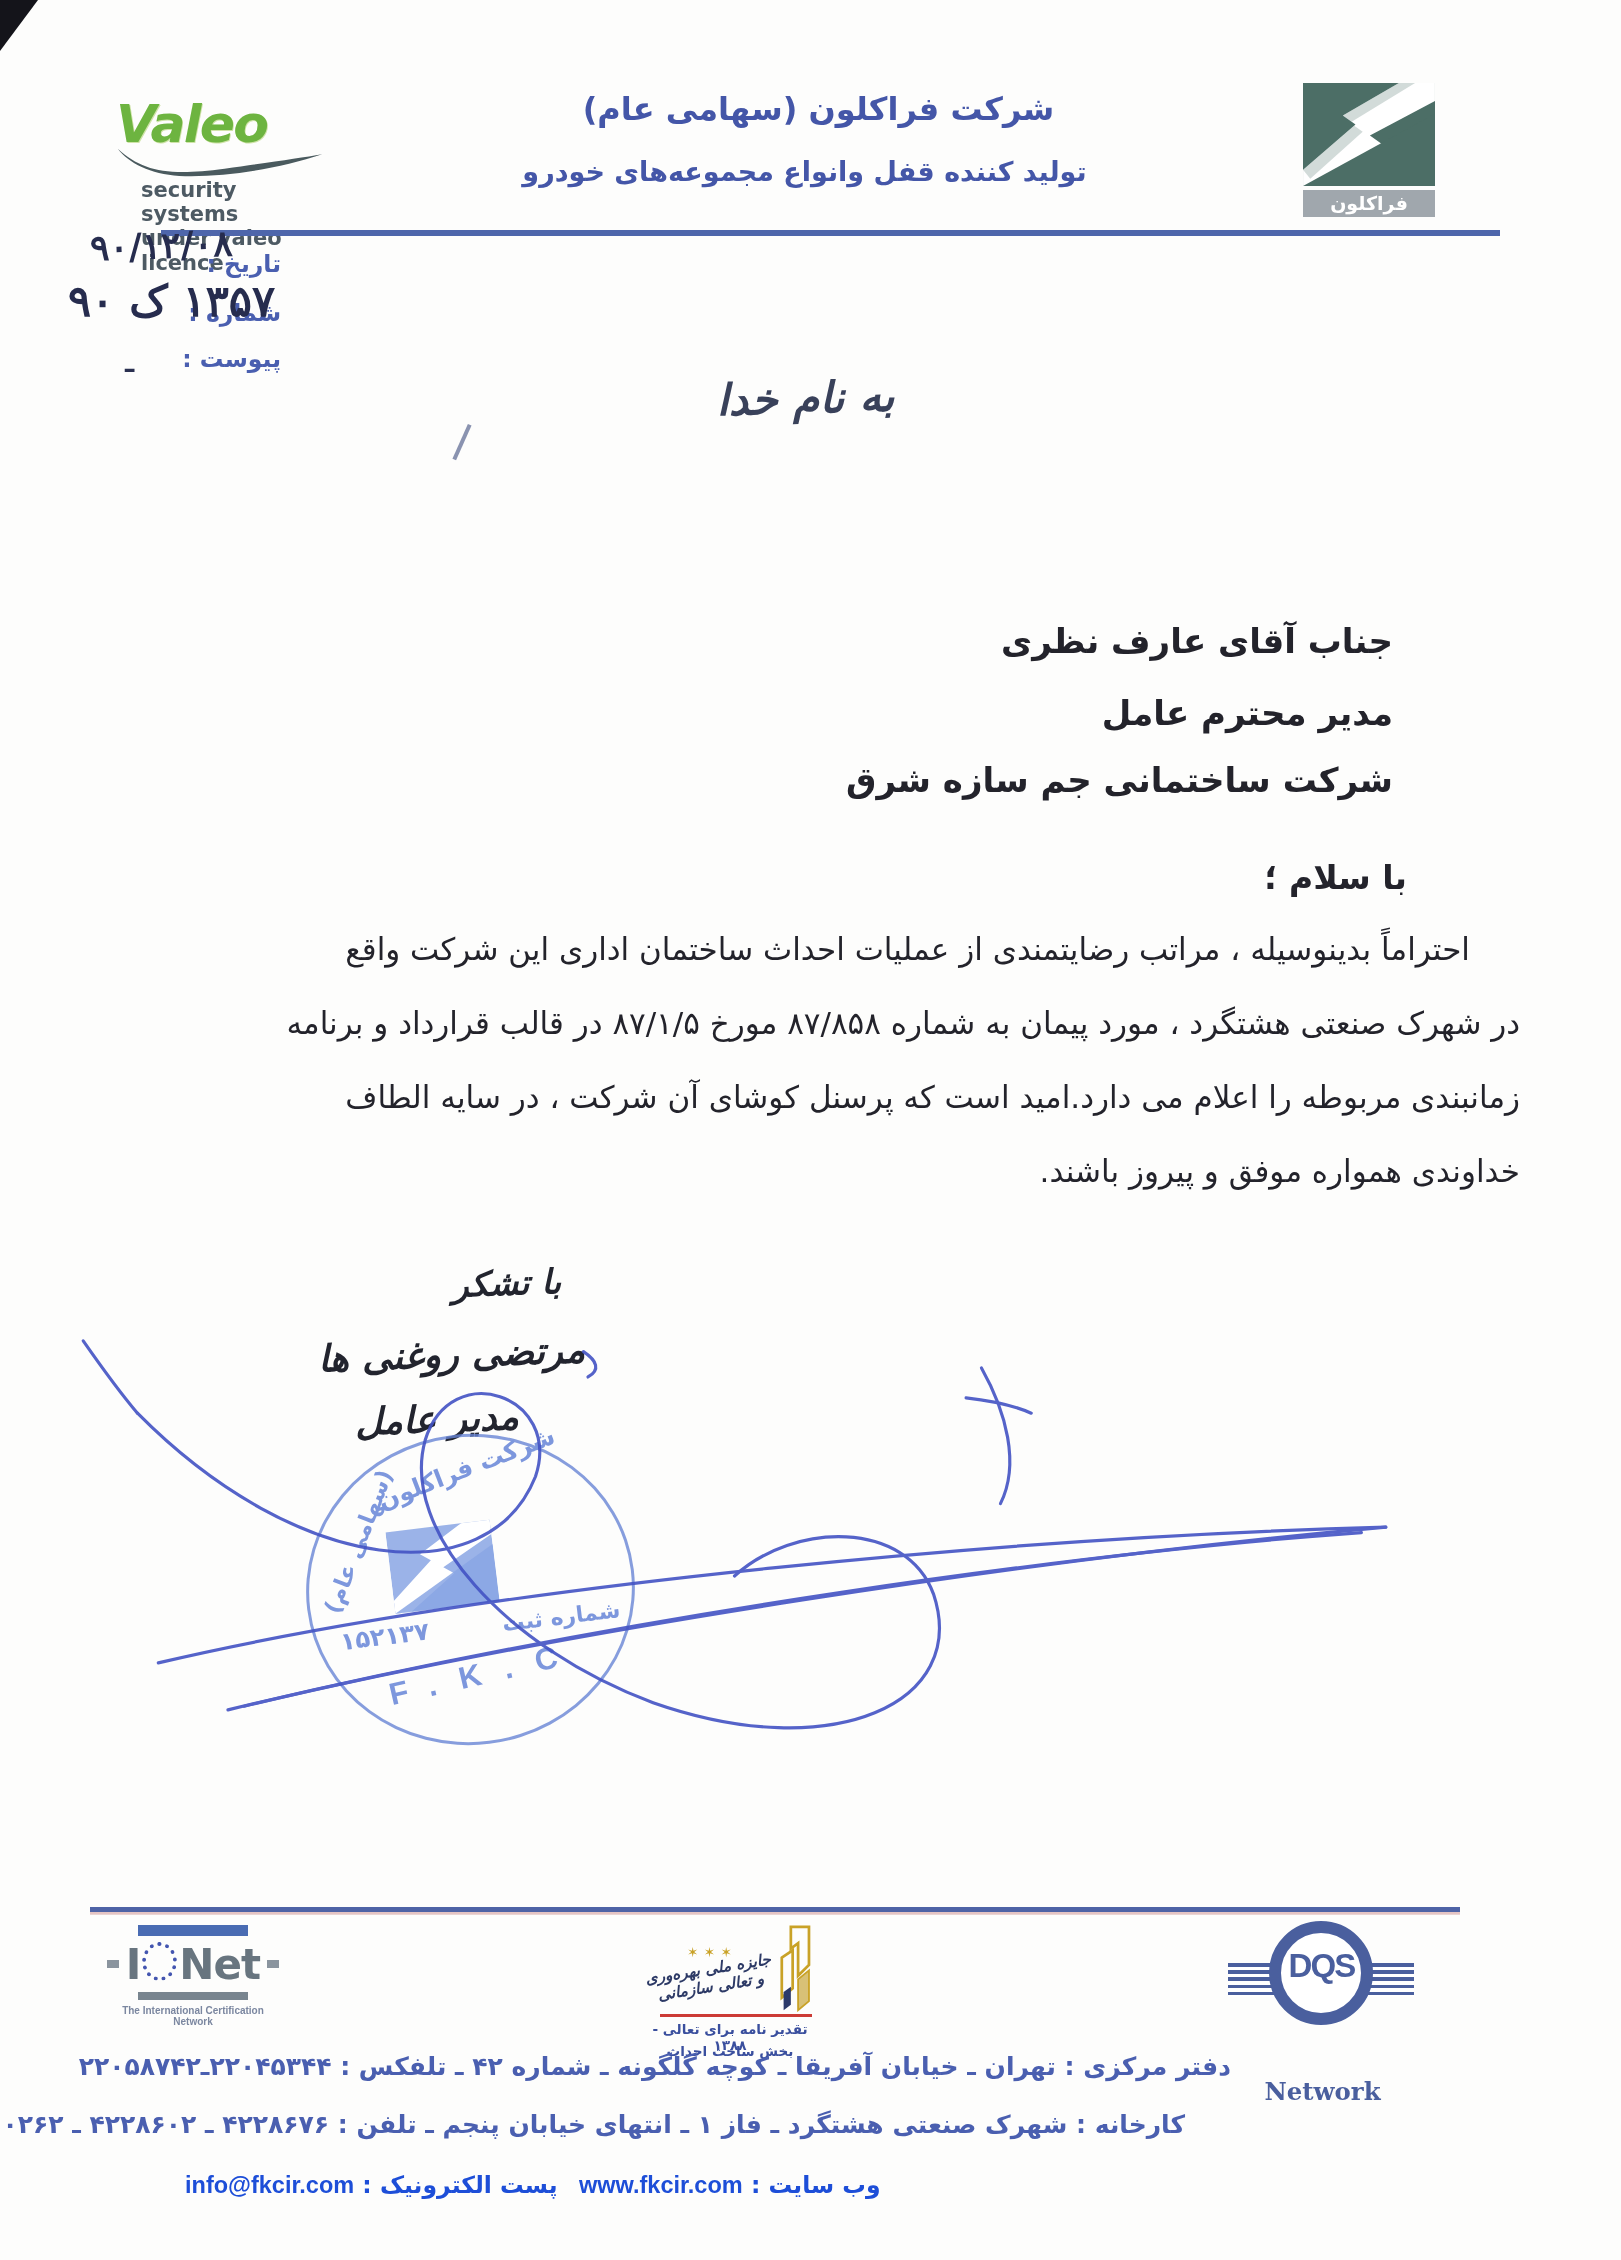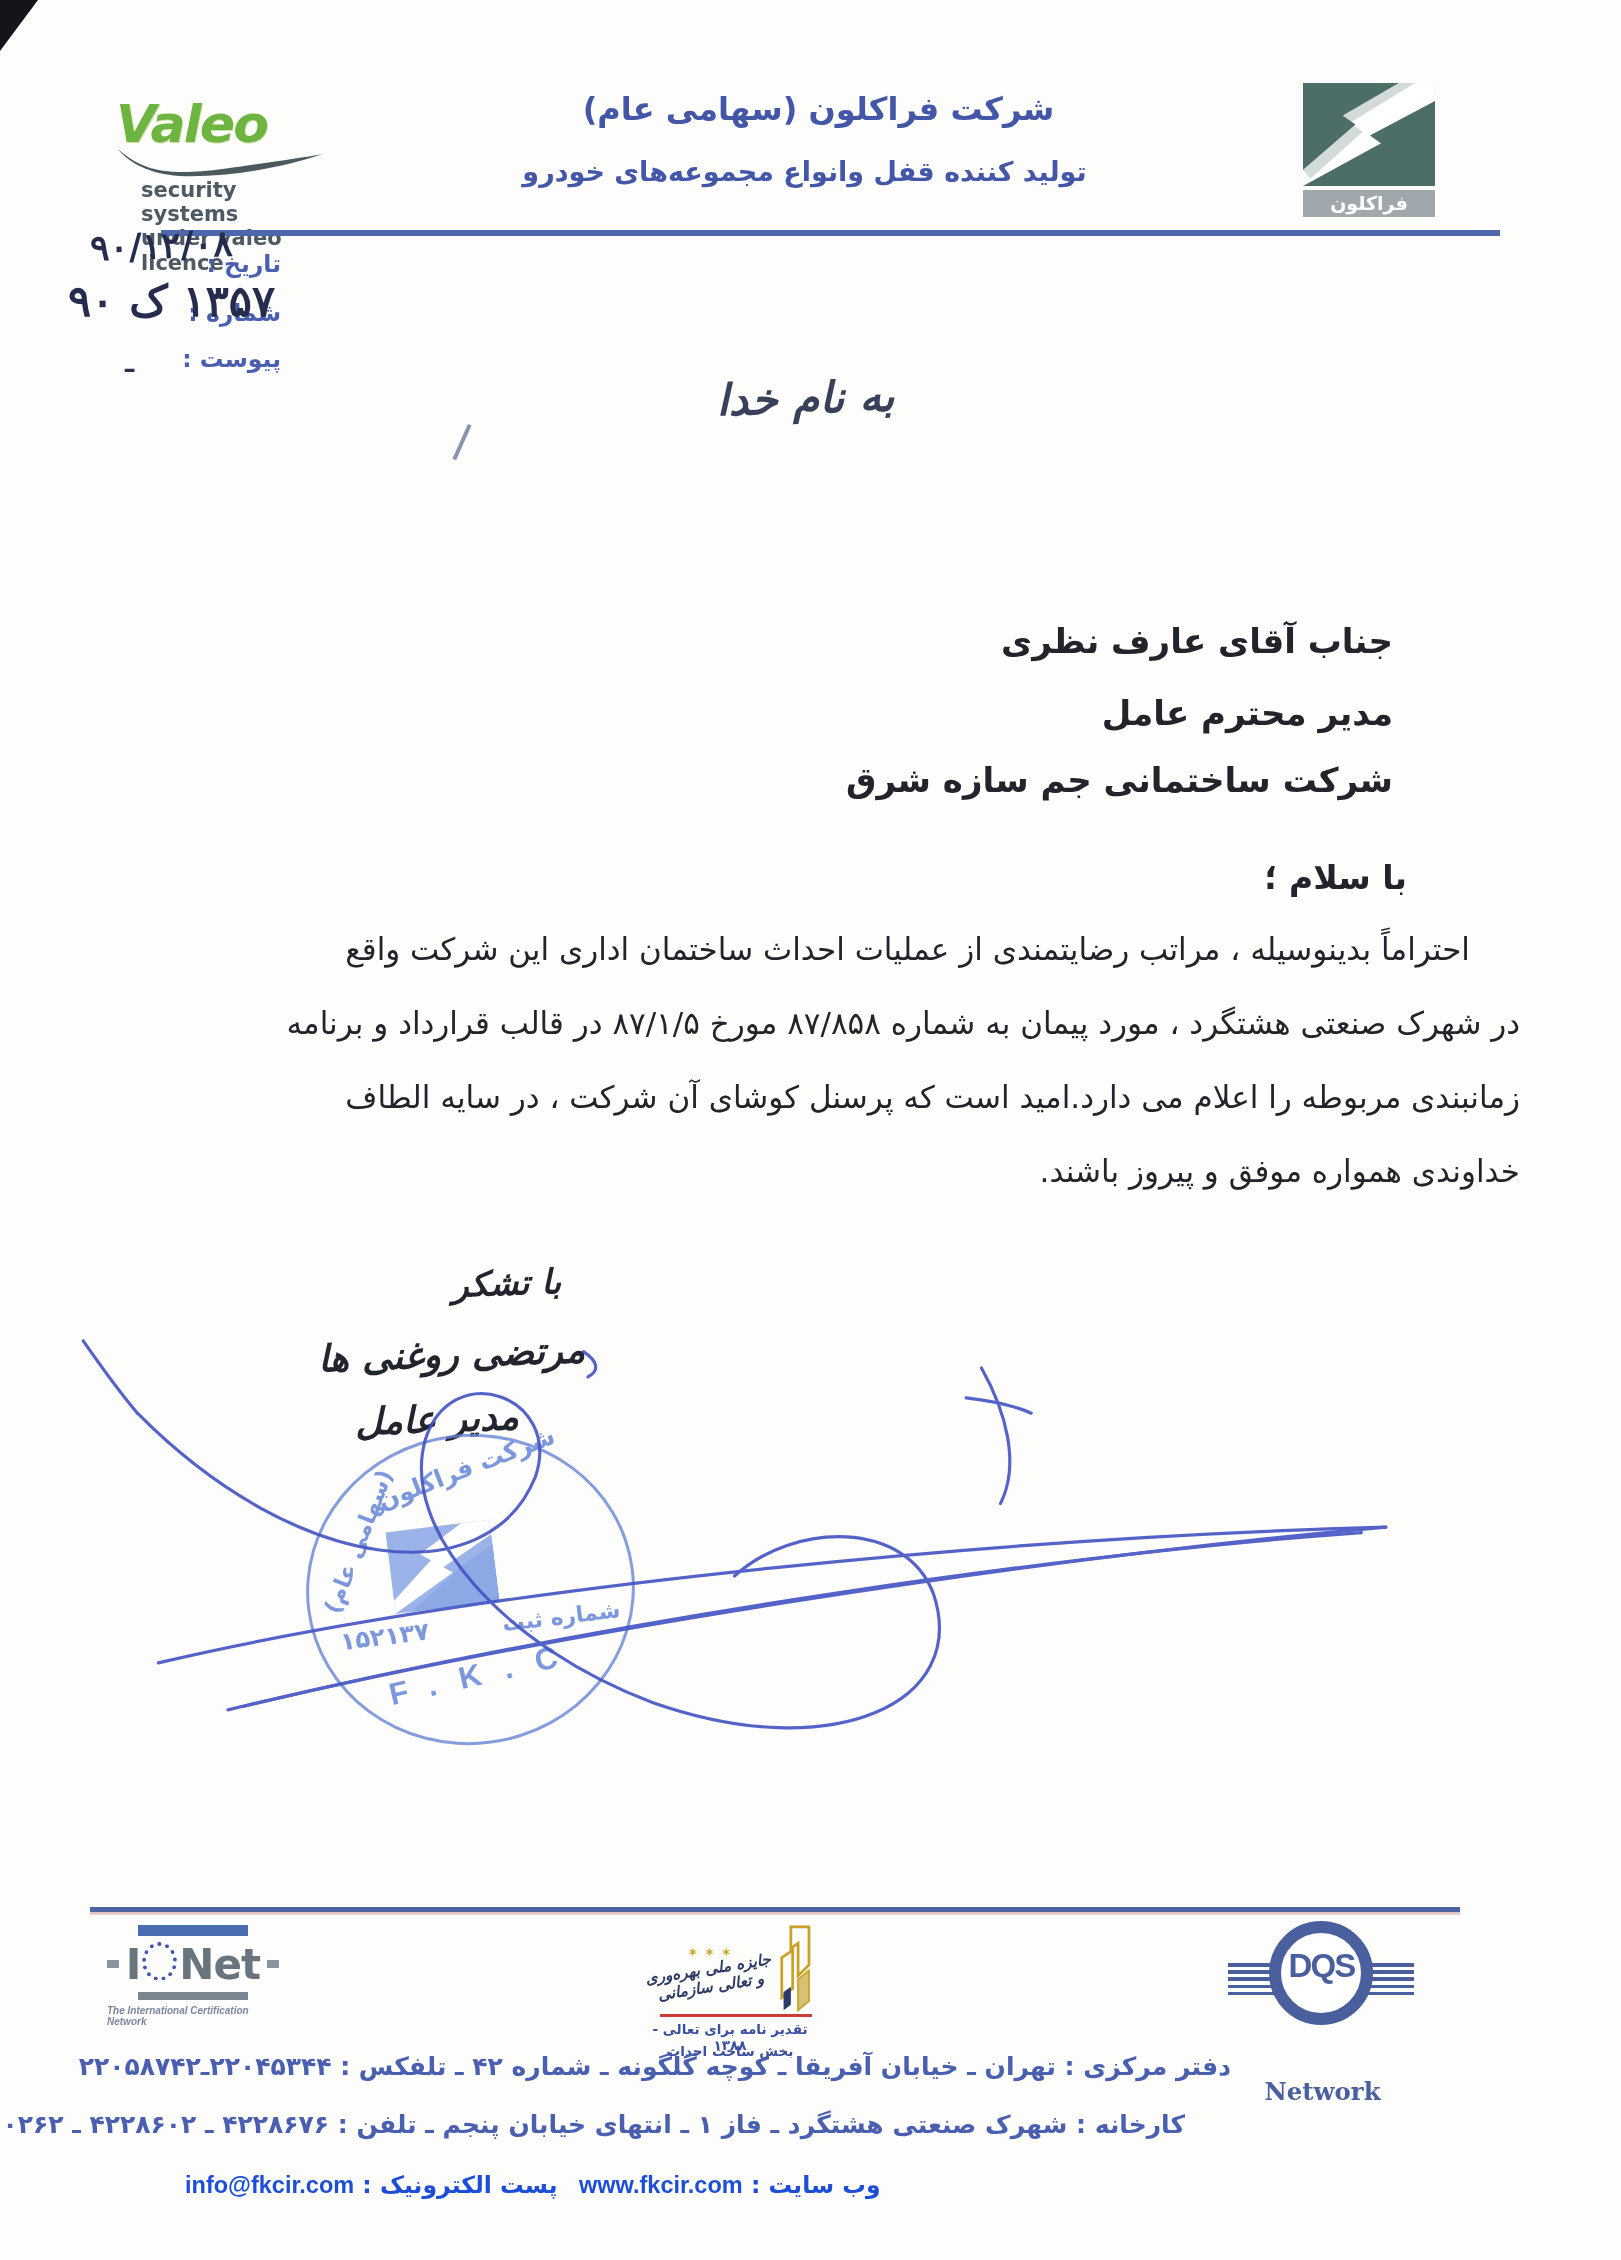--- a/index.html
+++ b/index.html
@@ -63,21 +63,21 @@
              letter-spacing:23.5px;transform:rotate(-6deg);}
   .ink{position:absolute;left:0;top:0;pointer-events:none;}
   
   .iqnet{left:107px;top:1925px;width:172px;}
   .iqnet-bar-top{margin:0 auto;width:110px;height:11px;background:#4a6cb3;}
   .iqnet-row{display:flex;align-items:center;justify-content:center;gap:7.2px;height:56px;}
   .iqnet-dash{width:23.5px;height:7.2px;background:#8a949e;}
   .iqnet-word{font-size:42px;font-weight:bold;color:#68757f;letter-spacing:-0.9px;display:flex;align-items:center;}
   .iqnet-q{display:inline-block;width:27px;height:31px;border:4.5px dotted #4456b0;border-radius:50%;margin:0 1.8px 5.4px 1.8px;}
   .iqnet-bar-bot{margin:0 auto;width:110px;height:8.1px;background:#79858f;}
-  .iqnet-cap{margin-top:5.4px;font-size:10px;font-weight:bold;color:#7b87a0;font-style:italic;}
+  .iqnet-cap{margin-top:5.4px;text-align:center;font-size:10px;font-weight:bold;color:#7b87a0;}
   .award{left:644px;top:1920px;width:172px;}
   .award-stars{position:absolute;left:43px;top:23.5px;font-size:13.6px;color:#c9a227;letter-spacing:5.4px;}
   .award-callig{position:absolute;left:1.8px;top:40px;width:127px;font-size:15.4px;font-weight:bold;
                 font-style:italic;font-family:"DejaVu Serif",serif;color:#2d3a66;
                 transform:rotate(-9deg);line-height:18px;text-align:center;}
   .award-emblem{position:absolute;left:134px;top:5.4px;}
   .award-redline{position:absolute;left:16.3px;top:94px;width:152px;height:2.7px;background:#cc3b35;}
   .award-cap1{position:absolute;left:0;top:101px;width:172px;text-align:center;font-size:13.6px;
               font-weight:bold;color:#3a4f9e;}
   .award-cap2{position:absolute;left:0;top:123px;width:172px;text-align:center;font-size:13.6px;

